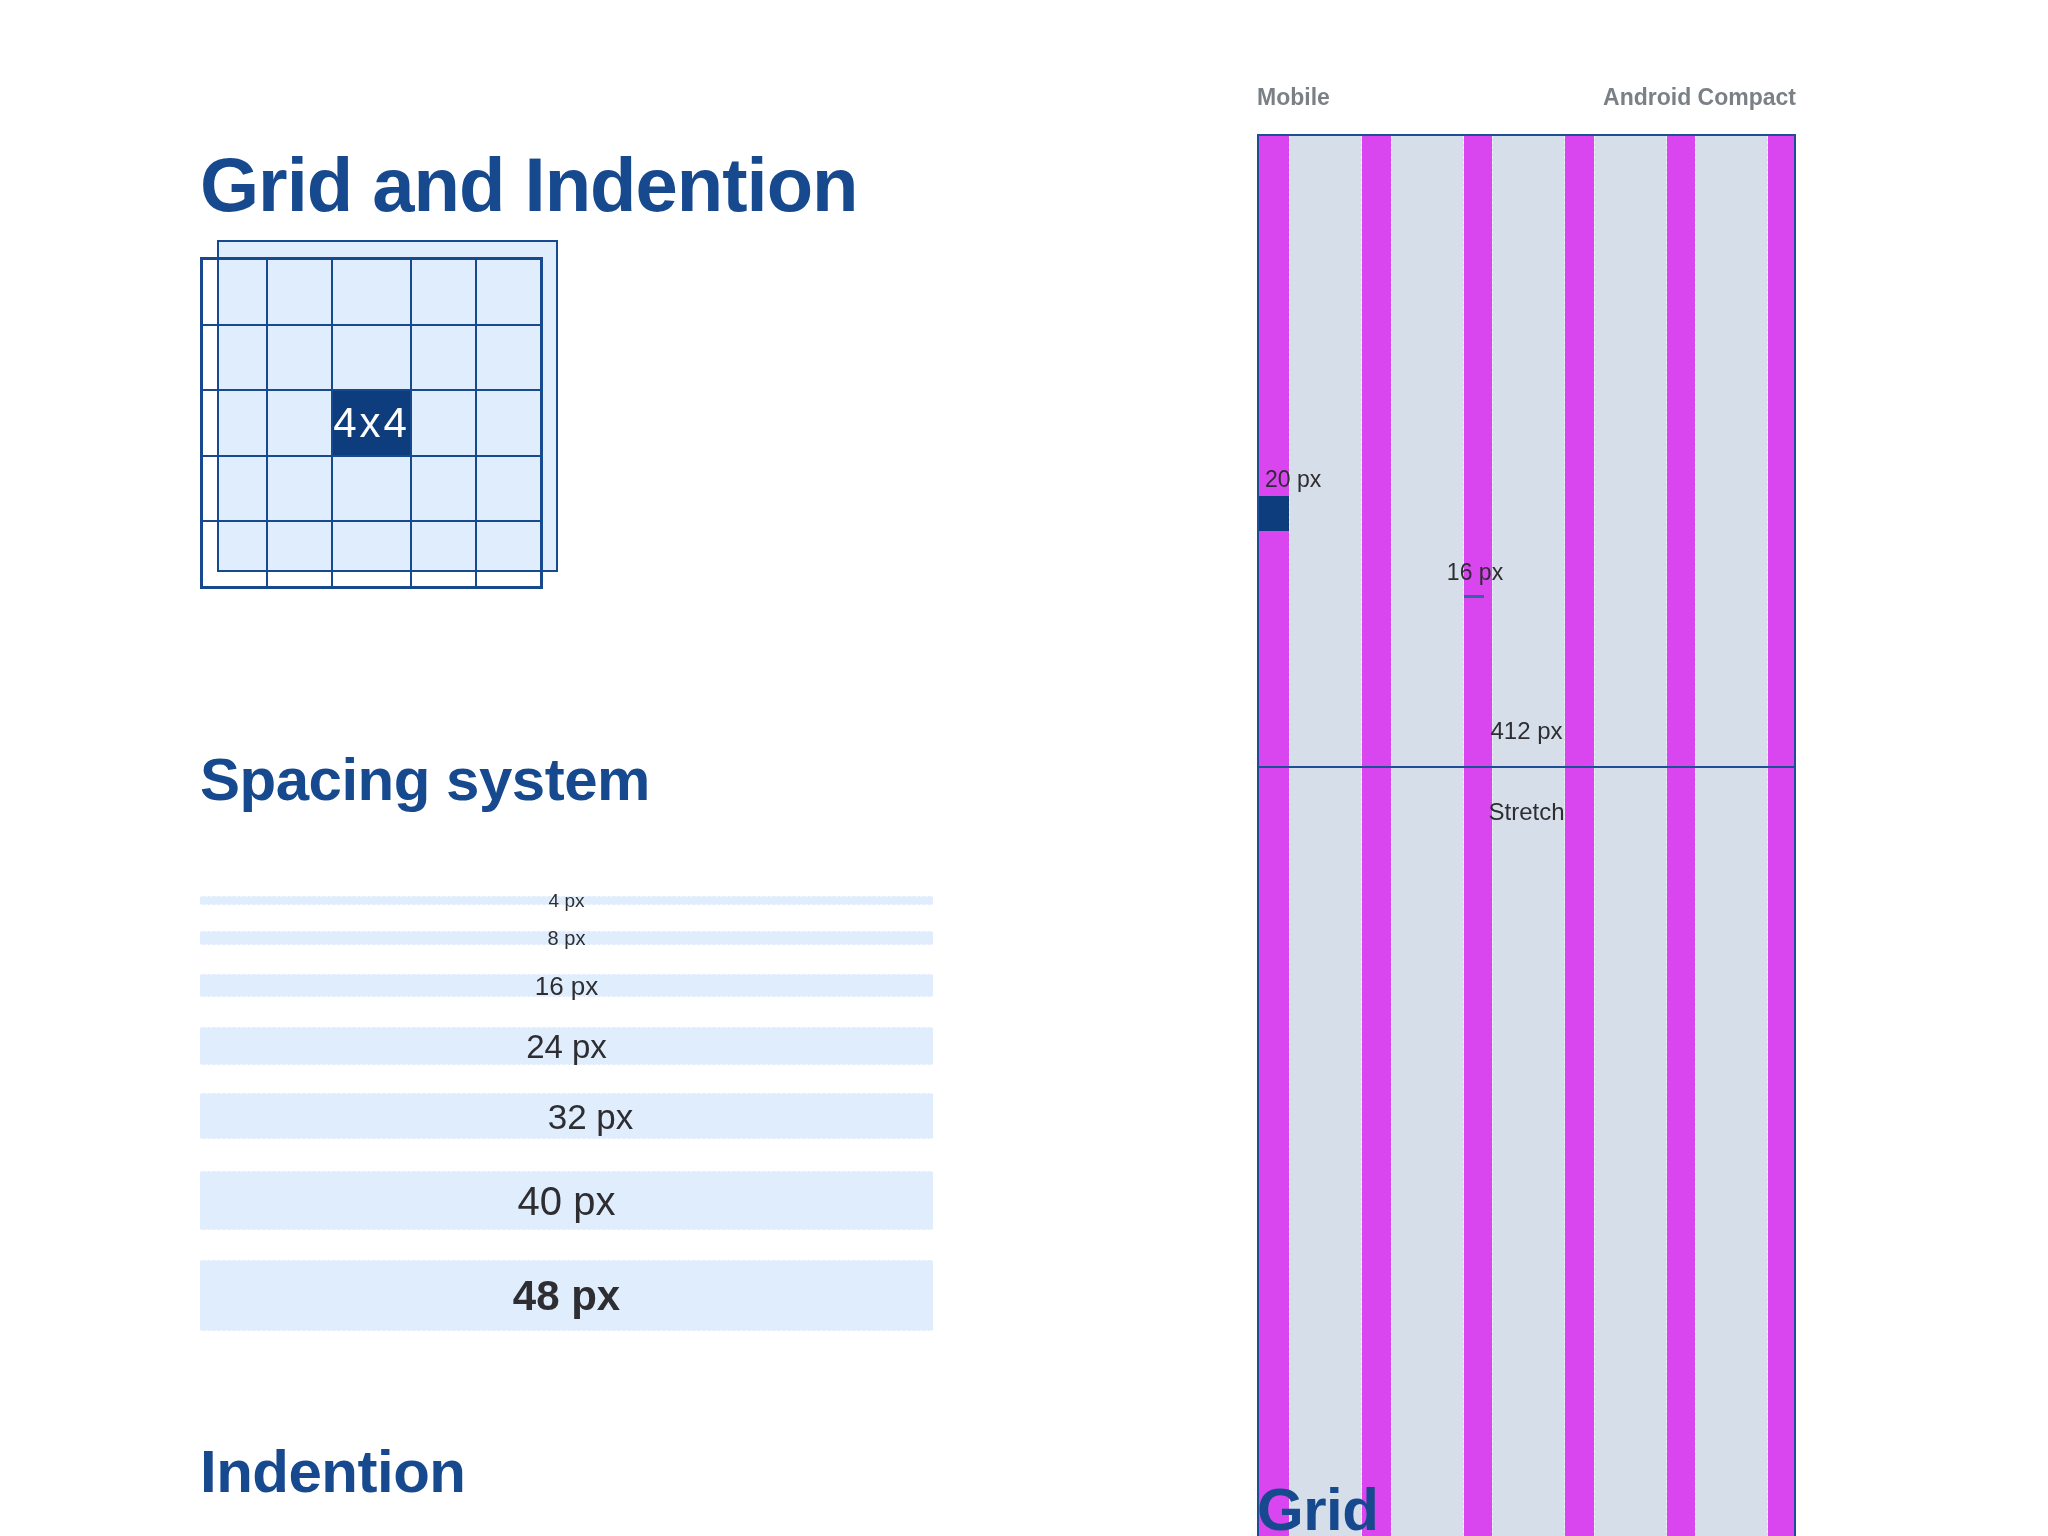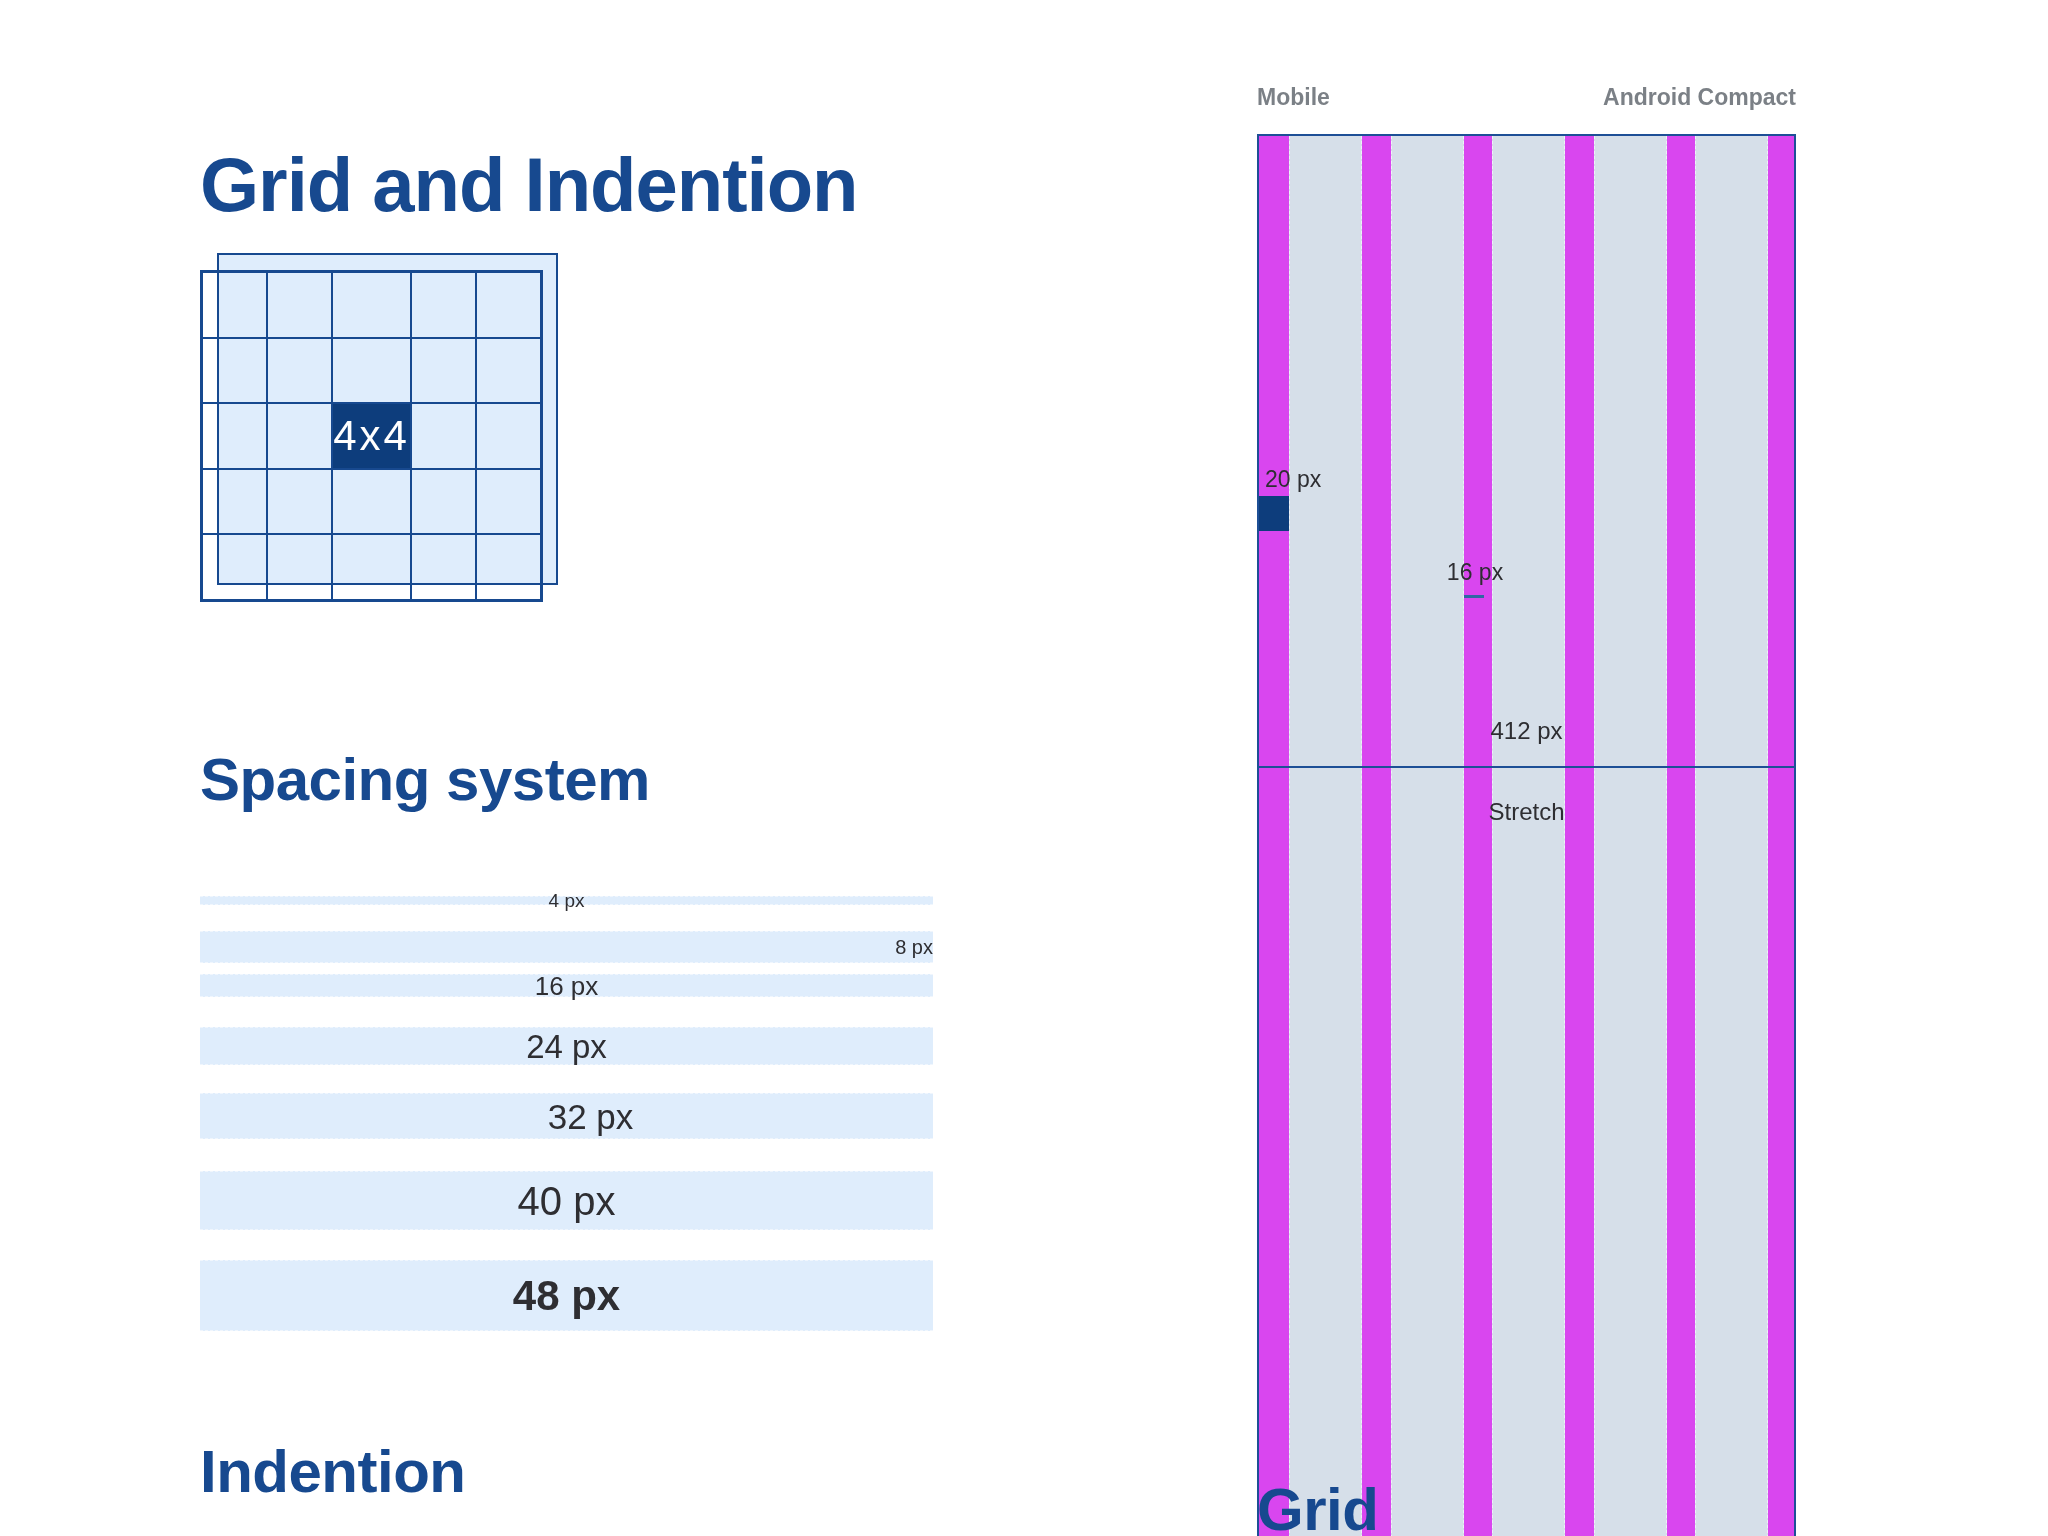--- a/index.html
+++ b/index.html
@@ -21,21 +21,21 @@
   }
   .h2{
     position:absolute;font-size:60px;font-weight:700;line-height:1;
     color:var(--heading-blue);white-space:nowrap;letter-spacing:-0.5px;
   }
   .h2.spacing{left:200px;top:700px;}
   .h2.indention{left:200px;top:1392px;}
   .h2.grid{left:1257px;top:1430px;}
 
   
-  .spacing-figure{position:absolute;left:200px;top:253px;width:360px;height:350px;}
+  .spacing-figure{position:absolute;left:200px;top:240px;width:360px;height:350px;}
   .back-square{
     position:absolute;left:17px;top:0;width:337px;height:328px;
     background:var(--light-blue);border:2px solid var(--stroke);
   }
   .front-grid{
     position:absolute;left:0;top:17px;width:339px;height:328px;
     display:grid;grid-template-columns:repeat(5,1fr);grid-template-rows:repeat(5,1fr);
     border:2px solid var(--stroke);
   }
   .front-grid .cell{border:1px solid var(--stroke);box-sizing:border-box;}
@@ -124,21 +124,21 @@
       <div class="cell"></div>
     </div>
 </div>
 
 <h2 class="h2 spacing">Spacing system</h2>
 
 <div id="bars-root">
     <div class="indention-bar" style="top: 896px; height: 9px;">
       <span class="bar-label" style="font-size: 19px;">4 px</span>
     </div>
-    <div class="indention-bar" style="top: 931px; height: 32px; justify-content: flex-end;">
+    <div class="indention-bar" style="top: 931px; height: 14px;">
       <span class="bar-label" style="font-size: 20px;">8 px</span>
     </div>
     <div class="indention-bar" style="top: 974px; height: 23px;">
       <span class="bar-label" style="font-size: 26px;">16 px</span>
     </div>
     <div class="indention-bar" style="top: 1027px; height: 38px;">
       <span class="bar-label" style="font-size: 33px;">24 px</span>
     </div>
     <div class="indention-bar" style="top: 1093px; height: 46px; padding-left: 48px;">
       <span class="bar-label" style="font-size: 35px;">32 px</span>

